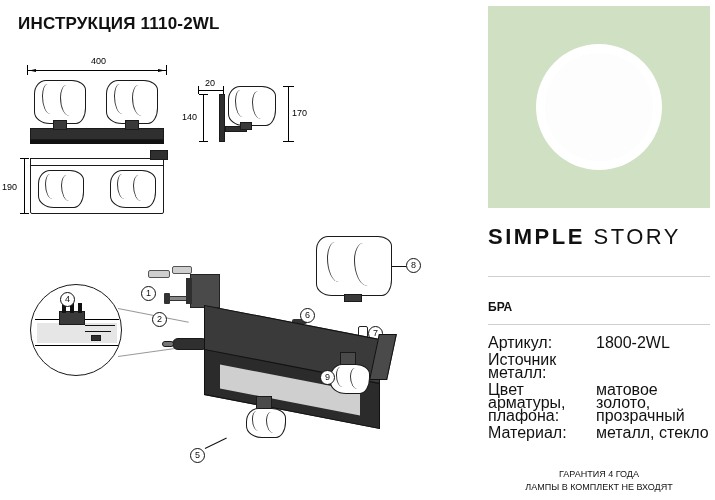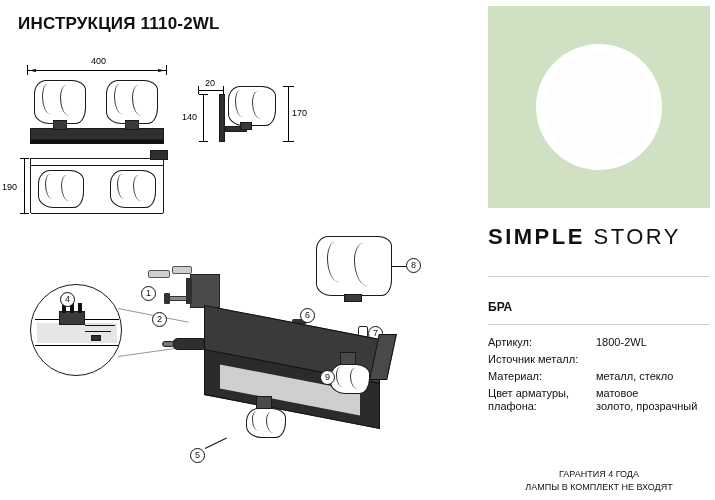--- a/index.html
+++ b/index.html
@@ -100,21 +100,21 @@
     position:absolute; left:8px; width:222px; height:1px; background:#cfcfcf;
   }
 
   .section-title {
     position:absolute; left:8px; top:300px;
     font-size:12px; font-weight:bold;
   }
 
   .specs {
     position:absolute; left:8px; top:336px; width:222px;
-    font-size:11px; color:#111;
+    font-size:16px; color:#111;
   }
   .spec-row { display:flex; margin-bottom:4px; line-height:13px; }
   .spec-key { width:108px; flex:0 0 108px; }
   .spec-val { flex:1 1 auto; }
   .spec-val .l2 { display:block; }
 
   .footer {
     position:absolute; left:8px; top:468px; width:222px;
     text-align:center; font-size:9px; color:#111; line-height:13px;
   }
@@ -259,30 +259,30 @@
 
     <div class="specs">
       <div class="spec-row">
         <div class="spec-key">Артикул:</div>
         <div class="spec-val">1800-2WL</div>
       </div>
       <div class="spec-row">
         <div class="spec-key">Источник металл:</div>
       </div>
       <div class="spec-row">
-        <div class="spec-key">Материал:</div>
-        <div class="spec-val">металл, стекло</div>
-      </div>
-      <div class="spec-row">
         <div class="spec-key">Цвет арматуры, плафона:</div>
         <div class="spec-val">
           <span>матовое</span>
           <span class="l2">золото, прозрачный</span>
         </div>
       </div>
+      <div class="spec-row">
+        <div class="spec-key">Материал:</div>
+        <div class="spec-val">металл, стекло</div>
+      </div>
     </div>
 
     <div class="footer">
       <div>ГАРАНТИЯ 4 ГОДА</div>
       <div>ЛАМПЫ В КОМПЛЕКТ НЕ ВХОДЯТ</div>
     </div>
   </div>
 </div>
 
 </body></html>

